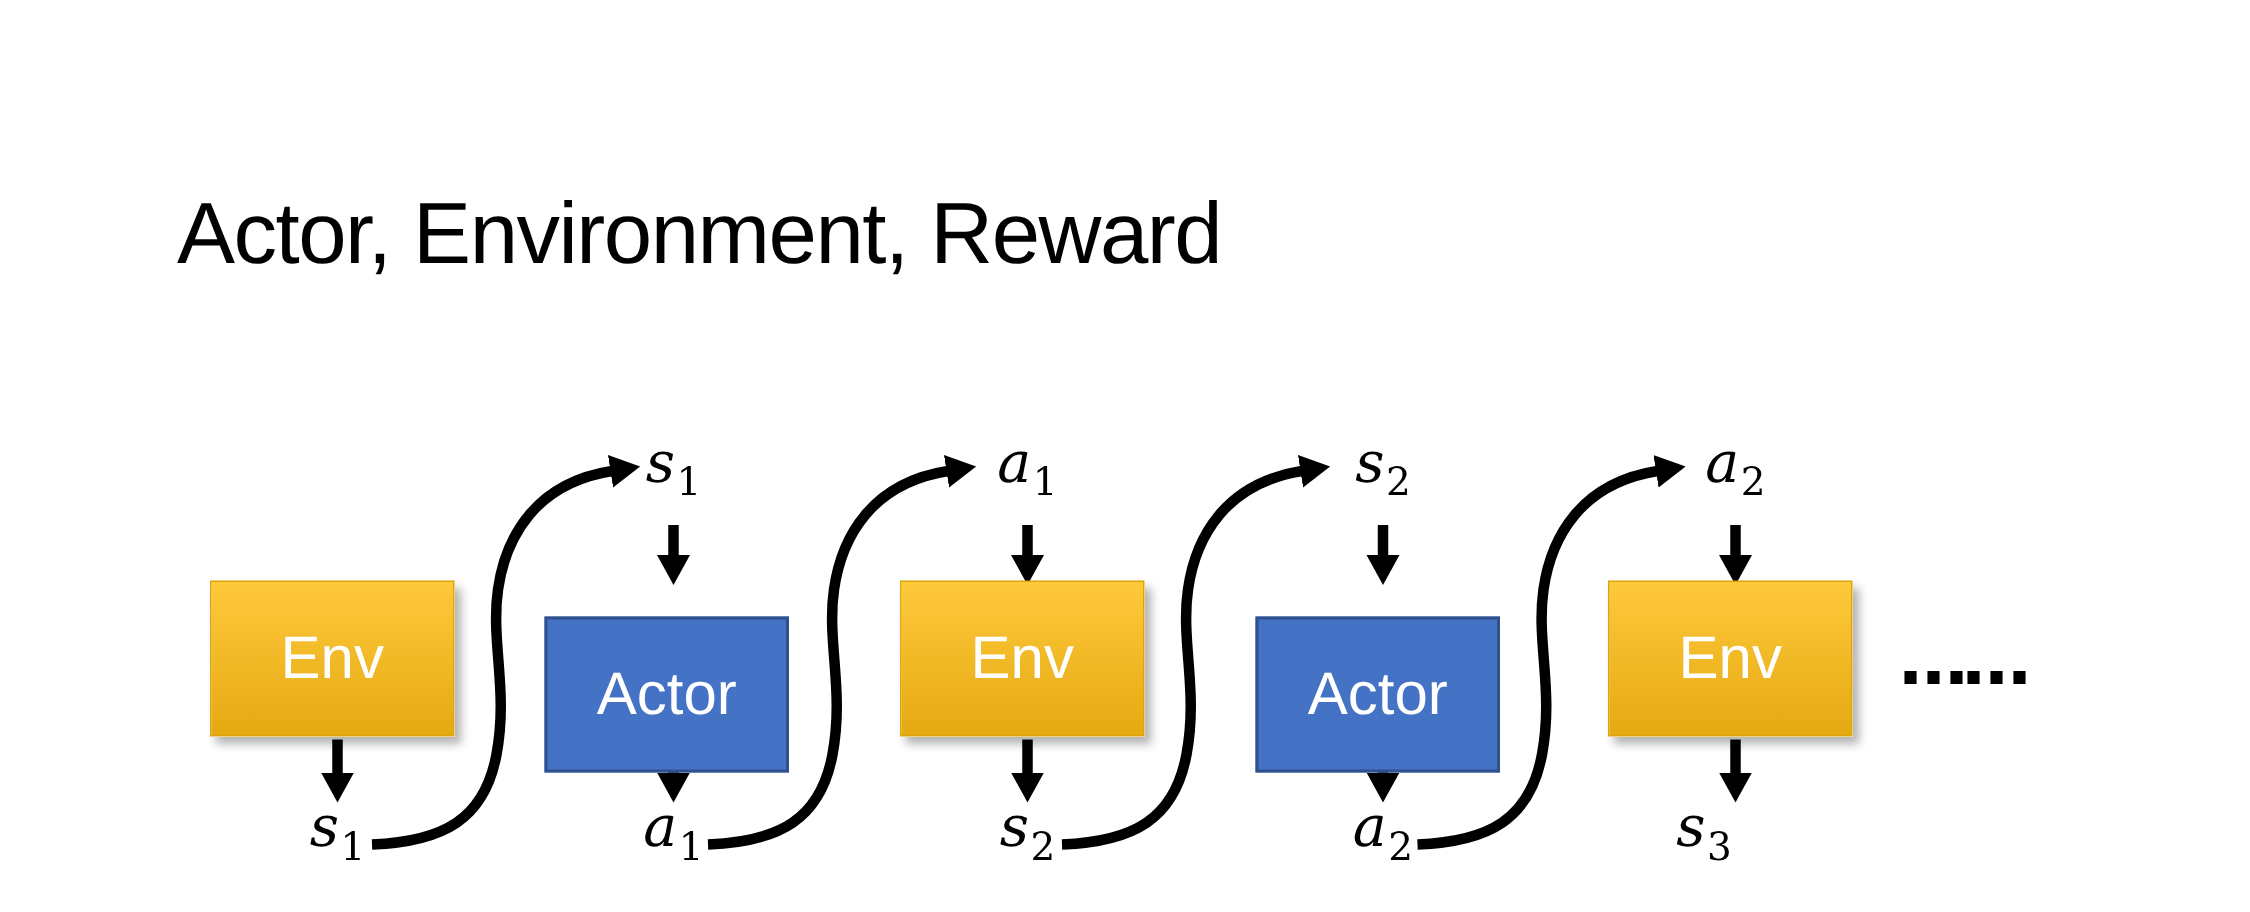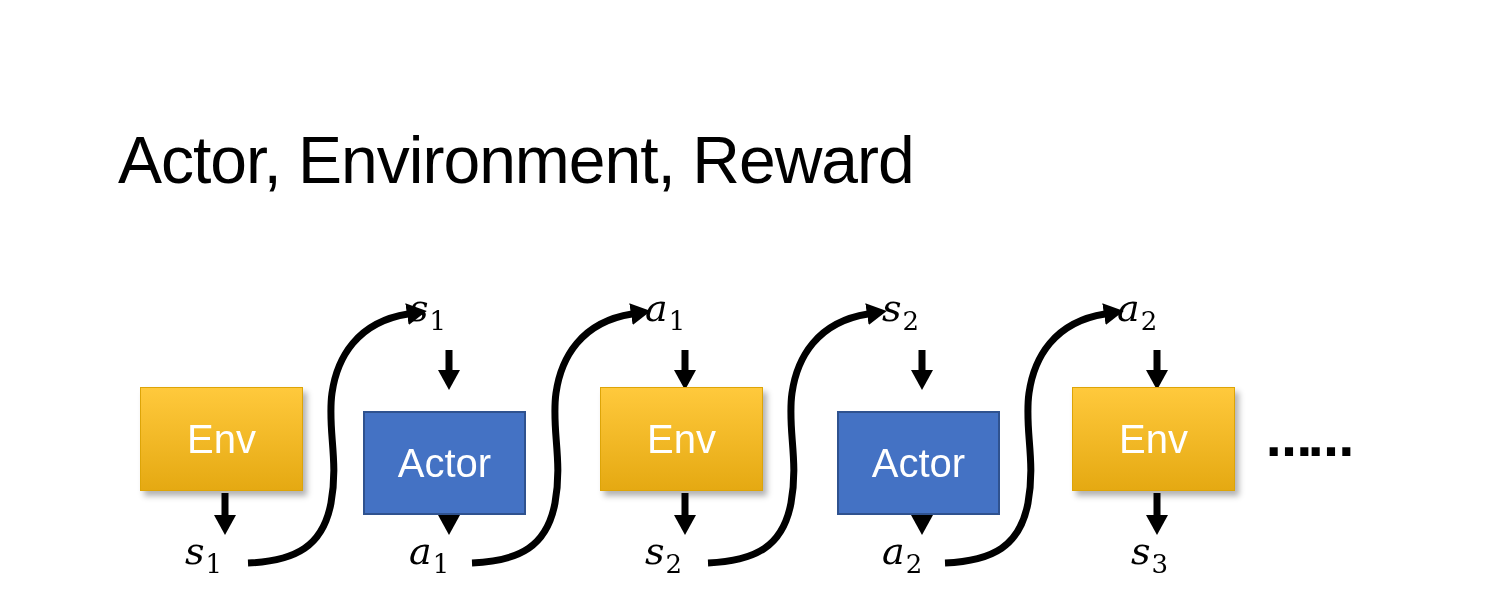--- a/index.html
+++ b/index.html
@@ -6,21 +6,21 @@
   .slide{
     position:relative;
     width:1500px;height:608px;
     background:var(--background,#fff);
     overflow:hidden;
     font-family:"Liberation Sans",sans-serif;
   }
   .title{
     position:absolute;left:118px;top:122px;
     margin:0;
-    font-size:66px;font-weight:300;letter-spacing:-1px;
+    font-size:58px;font-weight:300;letter-spacing:-1px;
     color:var(--title-color,#000);
     font-family:"Liberation Sans",sans-serif;
     white-space:nowrap;
   }
   .arrow-canvas{position:absolute;left:0;top:0;width:1500px;height:608px;}
   .arrow-canvas line,.arrow-canvas path.curve{
     stroke:var(--arrow,#000);stroke-width:7;fill:none;stroke-linecap:butt;
   }
   .arrow-canvas .head{fill:var(--arrow,#000);}
   .box{
@@ -36,21 +36,21 @@
     background:linear-gradient(180deg,var(--env-top,#FFC93C),var(--env-bottom,#E5A912));
     border:1px solid var(--env-border,#DDA407);
     box-shadow:4px 5px 6px rgba(0,0,0,0.30);
   }
   .box.actor{
     background:var(--actor-fill,#4472C4);
     border:2px solid var(--actor-border,#2F528F);
     margin-top:24px;
   }
   .mathlabel{
-    position:absolute;width:80px;
+    position:absolute;width:80px;text-align:center;
     font-family:"DejaVu Serif","Liberation Serif",serif;
     font-size:38px;color:#000;line-height:1.1;white-space:nowrap;
   }
   .mathlabel i{font-style:italic;font-weight:500;}
   .mathlabel sub{
     font-style:normal;font-size:26px;vertical-align:-9px;margin-left:1px;
   }
   .ellipsis{
     position:absolute;left:1256px;top:408px;width:104px;
     text-align:center;
@@ -107,17 +107,17 @@
 
   <div class="mathlabel" style="left:409px;top:288px"><i>s</i><sub>1</sub></div>
   <div class="mathlabel" style="left:645px;top:288px"><i>a</i><sub>1</sub></div>
   <div class="mathlabel" style="left:882px;top:288px"><i>s</i><sub>2</sub></div>
   <div class="mathlabel" style="left:1117px;top:288px"><i>a</i><sub>2</sub></div>
 
   <div class="mathlabel" style="left:185px;top:531px"><i>s</i><sub>1</sub></div>
   <div class="mathlabel" style="left:409px;top:531px"><i>a</i><sub>1</sub></div>
   <div class="mathlabel" style="left:645px;top:531px"><i>s</i><sub>2</sub></div>
   <div class="mathlabel" style="left:882px;top:531px"><i>a</i><sub>2</sub></div>
-  <div class="mathlabel" style="left:1131px;top:531px"><i>s</i><sub>3</sub></div>
+  <div class="mathlabel" style="left:1096px;top:531px"><i>s</i><sub>3</sub></div>
 
   <div class="ellipsis">……</div>
 
 </div>
 
 </body></html>

